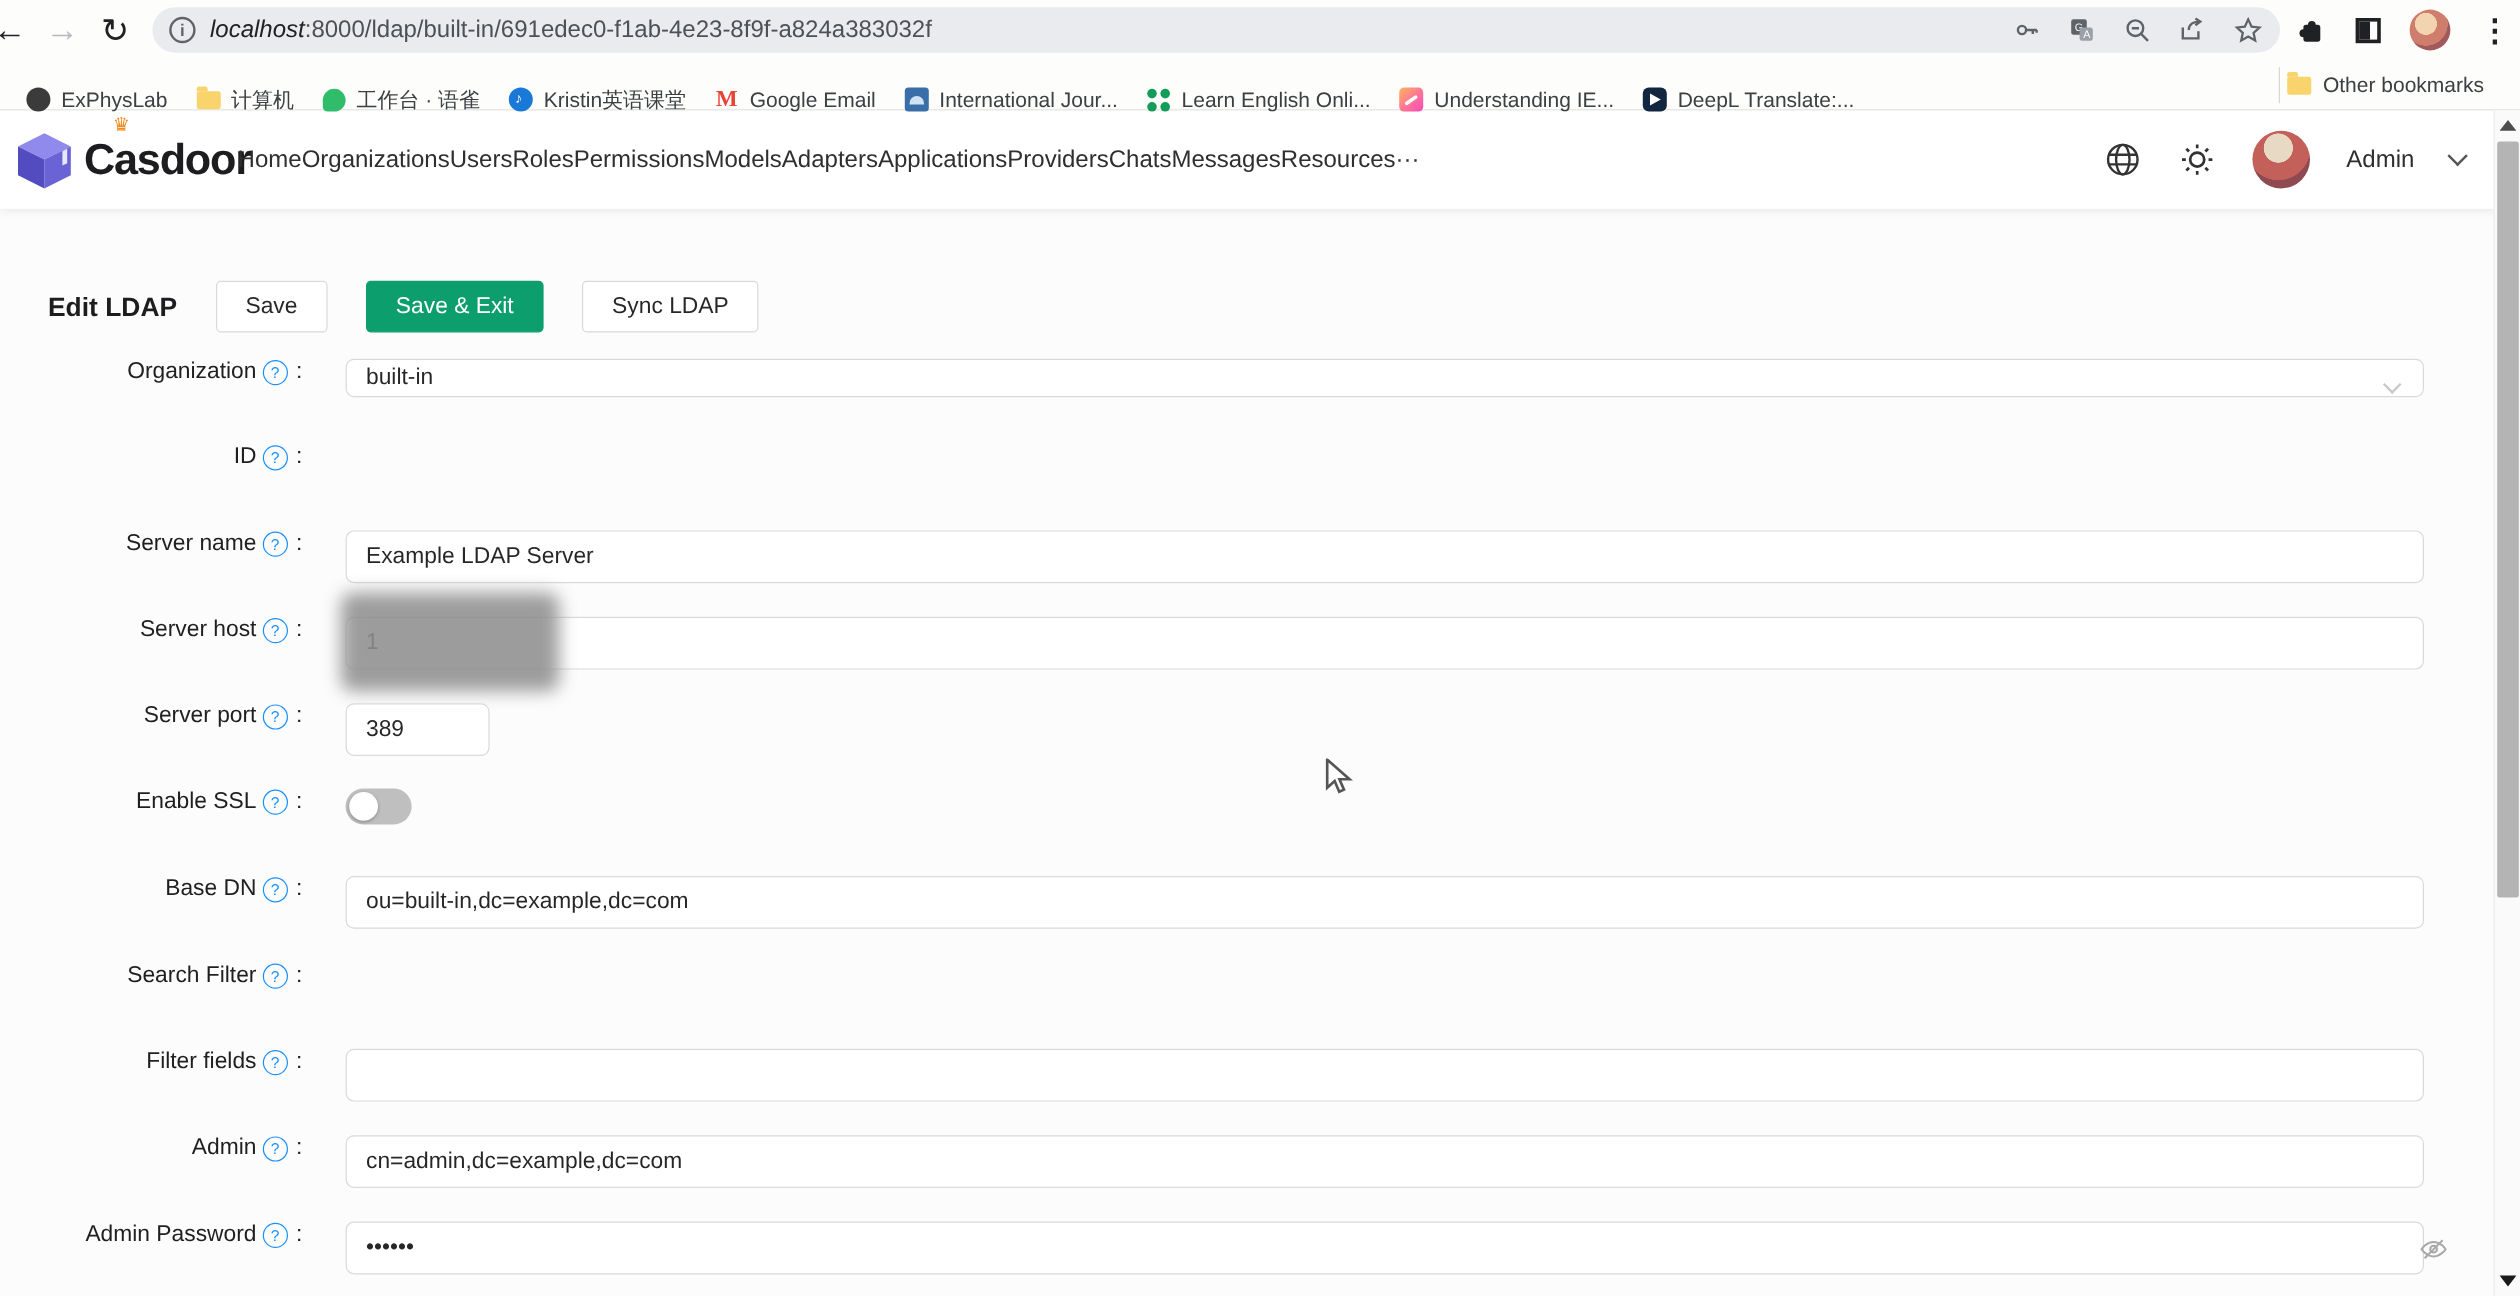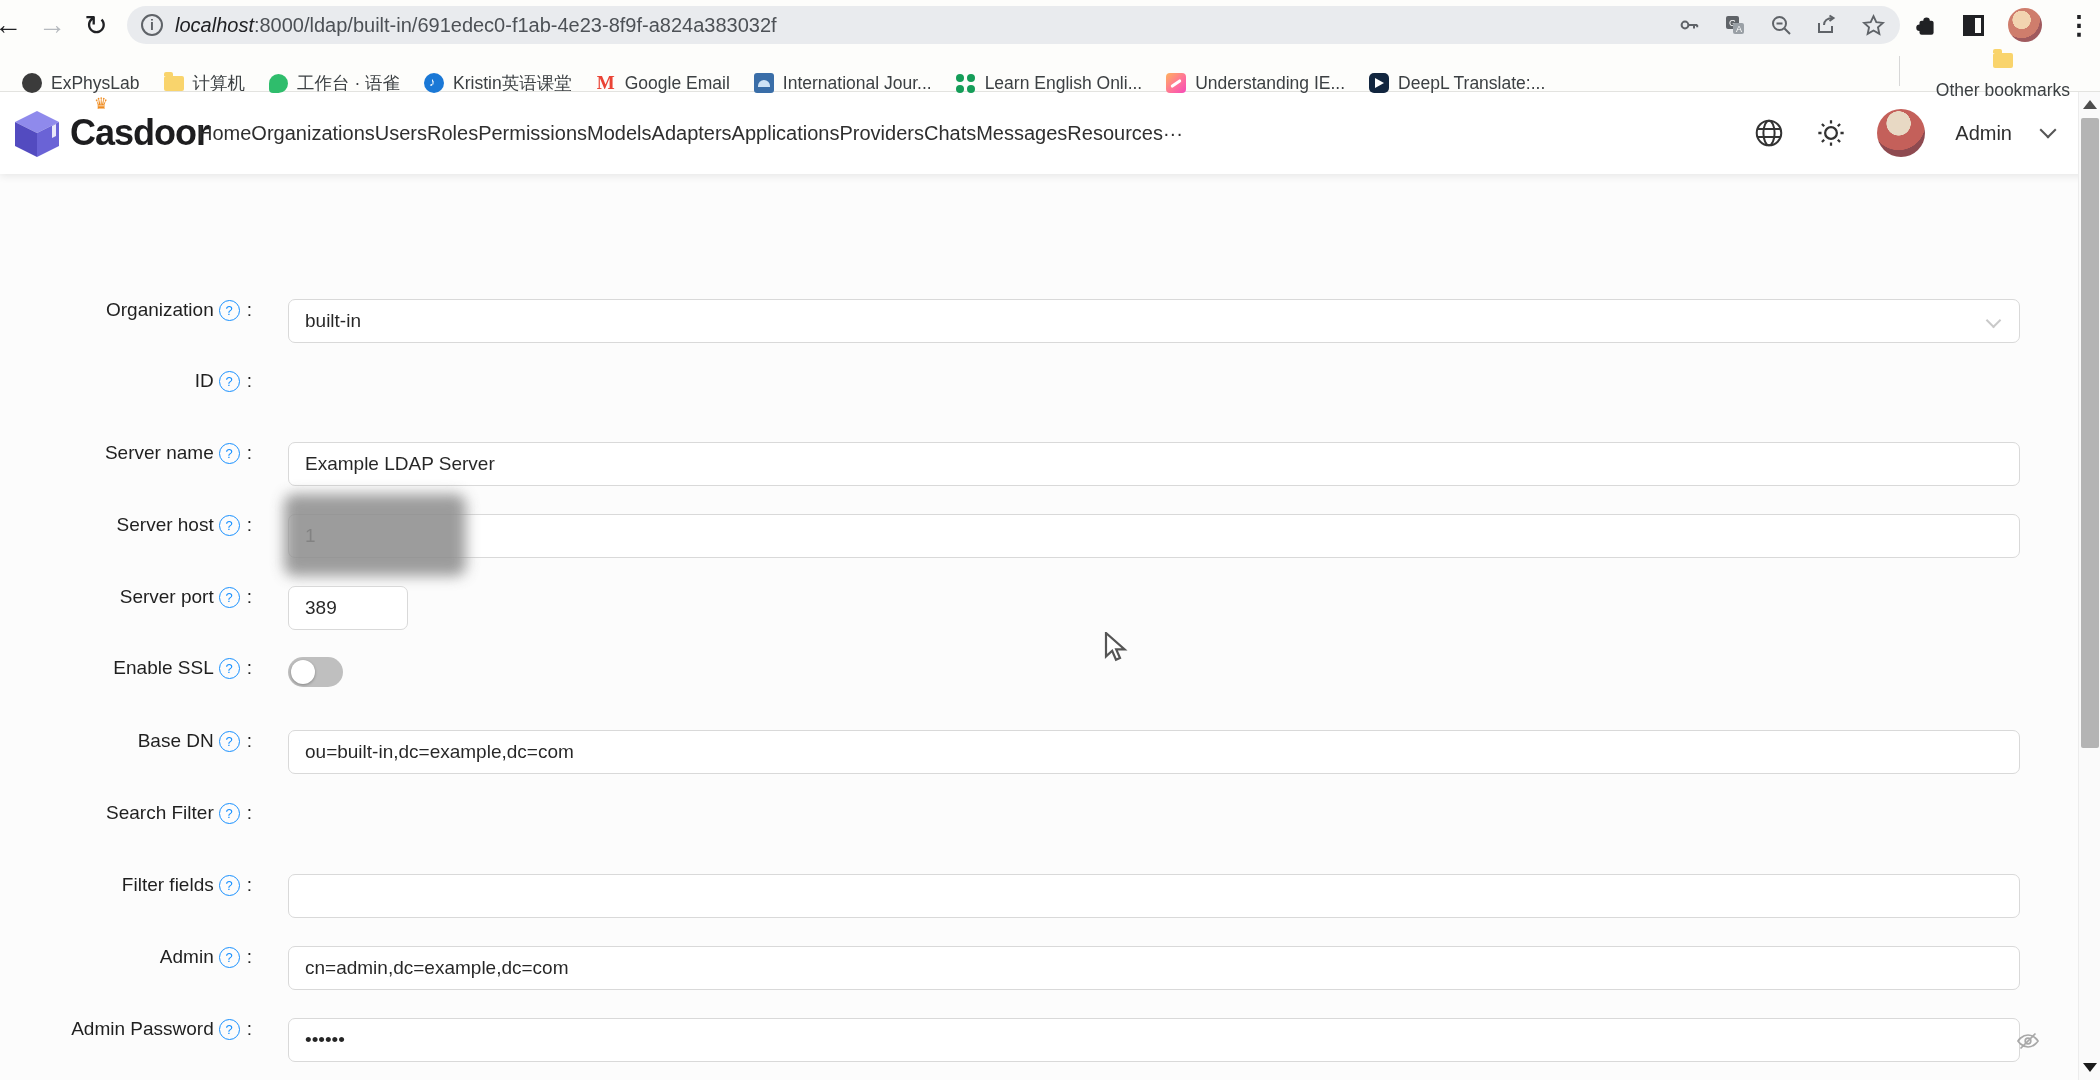--- a/index.html
+++ b/index.html
@@ -53,21 +53,21 @@
   .ic-dots4:before { top:1px; left:0; }
   .ic-dots4:after  { top:12px; left:0; }
   .ic-grad { width:20px; height:20px; border-radius:4px;
              background:linear-gradient(135deg,#ffb25e 0%,#ff6e9c 60%,#f549b8 100%); position:relative; }
   .ic-grad:after { content:""; position:absolute; left:4px; top:9px; width:12px; height:3px;
                    background:#fff; transform:rotate(-35deg); border-radius:2px; }
   .ic-deepl { width:20px; height:20px; background:#12263f; border-radius:5px; position:relative; }
   .ic-deepl:after { content:""; position:absolute; left:6px; top:5px;
                     border-left:9px solid #fff; border-top:5px solid transparent; border-bottom:5px solid transparent; }
   .other-bm { position:absolute; right:30px; top:50px; height:42px; display:flex; align-items:center; gap:10px;
-              font-size:17.5px; color:#3c4043;flex-direction:column; }
+              font-size:17.5px; color:#3c4043; }
   .bm-sep { position:absolute; right:200px; top:56px; height:30px; width:1px; background:#d7d7d7; }
 
   
   .appnav { position:absolute; top:92px; left:0; width:2100px; height:82px; background:#fff;
             box-shadow:0 2px 8px rgba(0,0,0,.09); z-index:20; }
   .brand { position:absolute; left:10px; top:14px; display:flex; align-items:center; cursor:pointer; }
   .brand-text { font-size:36px; font-weight:bold; color:#1d1d1f; letter-spacing:-1px; margin-left:6px; position:relative; }
   .crown { position:absolute; left:84px; top:-12px; font-size:16px; color:#ef8b1f; }
   .navitems { position:absolute; left:198px; top:0; height:82px; display:flex; align-items:center; }
   .navitem { font-size:20px; color:#2f2f2f; cursor:pointer; white-space:nowrap; }
@@ -91,21 +91,21 @@
          font-size:19px; color:rgba(0,0,0,.88); white-space:nowrap; }
   .help { width:21px; height:21px; border:1.6px solid var(--blue,#1890ff); border-radius:50%;
           color:var(--blue,#1890ff); font-size:13px; display:flex; align-items:center;
           justify-content:center; cursor:pointer; flex:0 0 auto; }
   .colon { margin-left:2px; }
   .ctl { margin-left:36px; position:relative; flex:1; display:flex; align-items:center; }
   .txt { width:1732px; height:44px; border:1px solid #d9d9d9; border-radius:7px; background:#fff;
          font-size:19px; color:rgba(0,0,0,.85); padding:0 16px; font-family:inherit; outline:none; }
   .txt:disabled { background:#f5f5f5; color:#bcbcbc; cursor:not-allowed; }
   .txt.short { width:120px; }
-  .select { width:1732px; height:44px; border:1px solid #d9d9d9; border-radius:7px; background:#fff;
+  .select { width:1732px; height:32px; border:1px solid #d9d9d9; border-radius:7px; background:#fff;
             display:flex; align-items:center; padding:0 16px; font-size:19px; color:rgba(0,0,0,.85);
             cursor:pointer; position:relative; }
   .sel-arrow { position:absolute; right:20px; top:15px; width:11px; height:11px;
                border-right:2px solid #c9c9c9; border-bottom:2px solid #c9c9c9; transform:rotate(45deg); }
   .toggle { width:55px; height:30px; border-radius:15px; background:#bfbfbf; position:relative; cursor:pointer; }
   .knob { position:absolute; left:3px; top:3px; width:24px; height:24px; border-radius:50%;
           background:#fff; box-shadow:0 1px 3px rgba(0,0,0,.3); }
   .blur-patch { position:absolute; left:-4px; top:-20px; width:182px; height:82px;
                 background:#8f8f8f; border-radius:10px; filter:blur(7px); opacity:.88; pointer-events:none; }
   .pwd-eye { position:absolute; right:16px; top:11px; }
@@ -271,20 +271,26 @@
           <path d="M12 2.5v2.4M12 19.1v2.4M2.5 12h2.4M19.1 12h2.4M5.2 5.2l1.7 1.7M17.1 17.1l1.7 1.7M5.2 18.8l1.7-1.7M17.1 6.9l1.7-1.7"></path>
         </svg>
     </span>
     <span class="nav-avatar"></span>
     <span class="admin-name">Admin</span>
     <span class="chev"></span>
   </div>
 </div>
 
 <div class="content">
+  <div class="title-row">
+    <span class="page-title">Edit LDAP</span>
+    <button class="btn">Save</button>
+    <button class="btn primary">Save &amp; Exit</button>
+    <button class="btn">Sync LDAP</button>
+  </div>
 
   <div class="row" style="top:125px">
     <div class="lbl">
       <span>Organization</span>
       <span class="help">?</span>
         <span class="colon">:</span>
     </div>
     <div class="ctl">
       <div class="select">
         <span>built-in</span>

